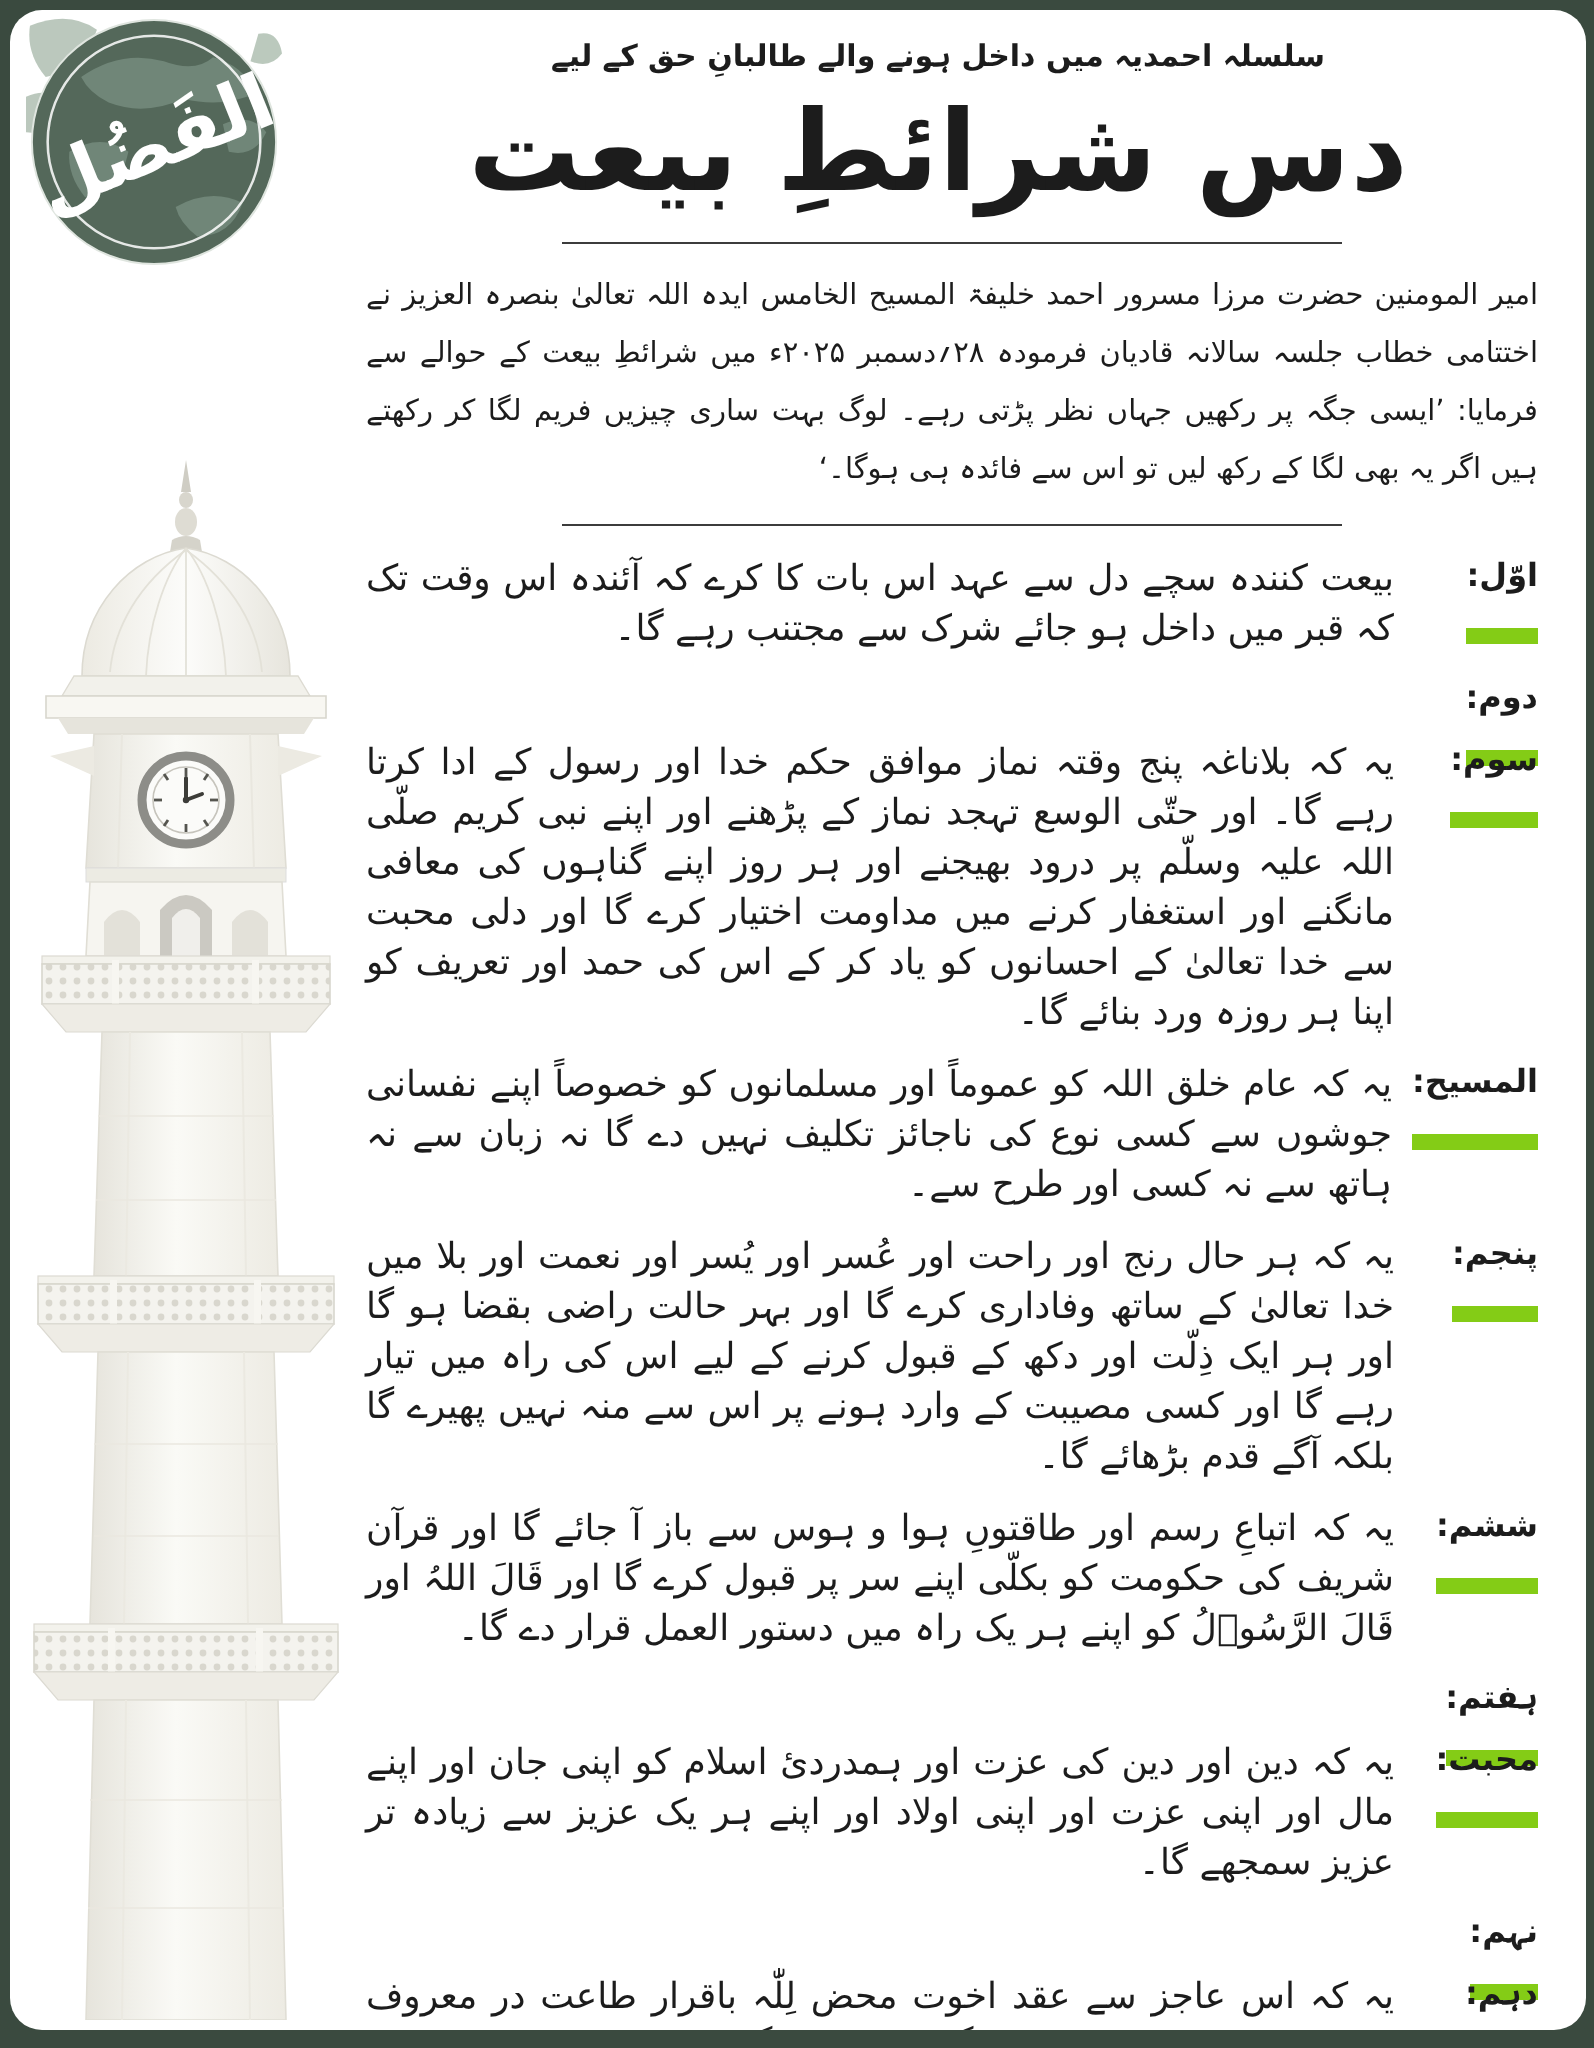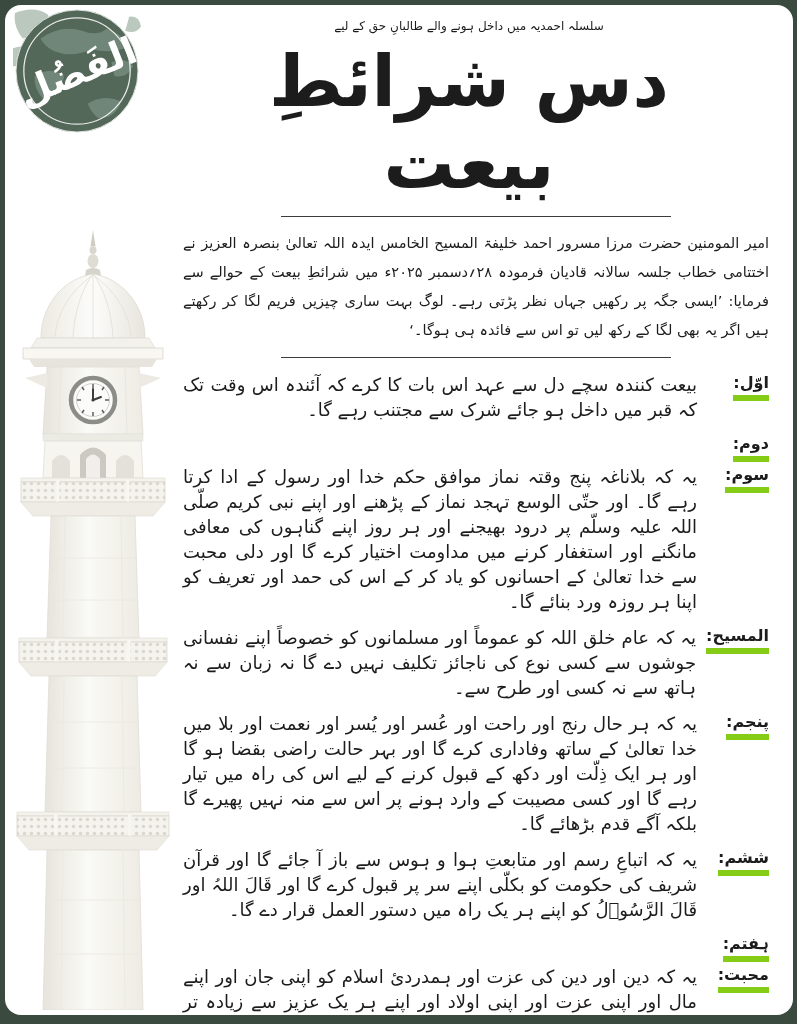--- a/index.html
+++ b/index.html
@@ -12,30 +12,30 @@
   .page{
     position:absolute;left:5px;top:5px;right:4px;bottom:9px;
     background:#ffffff;border-radius:16px;overflow:hidden;
   }
   
   .logo-wrap{position:absolute;top:2px;left:8px;width:128px;height:128px;}
   
   .minaret-wrap{position:absolute;left:2px;top:223px;width:172px;height:782px;}
   
   .header{padding:14px 30px 0 30px;margin-left:140px;text-align:center;direction:rtl;}
-  .topline{font-size:12px;font-weight:normal;letter-spacing:0;}
-  .main-title{margin:8px 0 0 0;font-size:71px;line-height:1.15;font-weight:bold;}
+  .topline{font-size:15px;font-weight:bold;letter-spacing:0;}
+  .main-title{margin:8px 0 0 0;font-size:56px;line-height:1.15;font-weight:bold;}
   
   .content{position:relative;margin:0 24px 0 178px;direction:rtl;}
   .rule{height:0;border-top:1.6px solid #3c3c3c;width:390px;margin:12px auto 0 auto;}
   .intro{margin:12px 0 0 0;font-size:14.5px;line-height:29px;text-align:justify;}
   .items{margin-top:14px;}
   .item{display:flex;margin-bottom:11px;}
   .item-label{flex:0 0 62px;font-size:16px;font-weight:bold;padding-top:1px;}
-  .item-label span{border-bottom:6px solid #84cc16;padding-bottom:3px;}
+  .item-label span{border-bottom:8px solid #84cc16;padding-bottom:17px;}
   .item-text{flex:1;font-size:18px;line-height:25px;text-align:justify;margin-right:10px;}
 </style>
 </head>
 <body>
 
 <div class="page">
 
   <div class="logo-wrap">
     <svg viewBox="0 0 130 130" width="128" height="128">
       <g fill="#b4c3b6" opacity="0.9">
@@ -80,21 +80,21 @@
       <div class="item">
         <div class="item-label"><span>المسیح:</span></div>
         <div class="item-text">یہ کہ عام خلق اللہ کو عموماً اور مسلمانوں کو خصوصاً اپنے نفسانی جوشوں سے کسی نوع کی ناجائز تکلیف نہیں دے گا نہ زبان سے نہ ہاتھ سے نہ کسی اور طرح سے۔</div>
       </div>
       <div class="item">
         <div class="item-label"><span>پنجم:</span></div>
         <div class="item-text">یہ کہ ہر حال رنج اور راحت اور عُسر اور یُسر اور نعمت اور بلا میں خدا تعالیٰ کے ساتھ وفاداری کرے گا اور بہر حالت راضی بقضا ہو گا اور ہر ایک ذِلّت اور دکھ کے قبول کرنے کے لیے اس کی راہ میں تیار رہے گا اور کسی مصیبت کے وارد ہونے پر اس سے منہ نہیں پھیرے گا بلکہ آگے قدم بڑھائے گا۔</div>
       </div>
       <div class="item">
         <div class="item-label"><span>ششم:</span></div>
-        <div class="item-text">یہ کہ اتباعِ رسم اور متابعتِ ہوا و ہوس سے باز آ جائے گا اور قرآن شریف کی حکومت کو بکلّی اپنے سر پر قبول کرے گا اور قَالَ اللہُ اور قَالَ الرَّسُوۡلُ کو اپنے ہر یک راہ میں دستور العمل قرار دے گا۔</div>
+        <div class="item-text">یہ کہ اتباعِ رسم اور طاقتوںِ ہوا و ہوس سے باز آ جائے گا اور قرآن شریف کی حکومت کو بکلّی اپنے سر پر قبول کرے گا اور قَالَ اللہُ اور قَالَ الرَّسُوۡلُ کو اپنے ہر یک راہ میں دستور العمل قرار دے گا۔</div>
       </div>
       <div class="item">
         <div class="item-label"><span>ہفتم:</span></div>
       </div>
       <div class="item">
         <div class="item-label"><span>محبت:</span></div>
         <div class="item-text">یہ کہ دین اور دین کی عزت اور ہمدردئ اسلام کو اپنی جان اور اپنے مال اور اپنی عزت اور اپنی اولاد اور اپنے ہر یک عزیز سے زیادہ تر عزیز سمجھے گا۔</div>
       </div>
       <div class="item">
         <div class="item-label"><span>نہم:</span></div>

